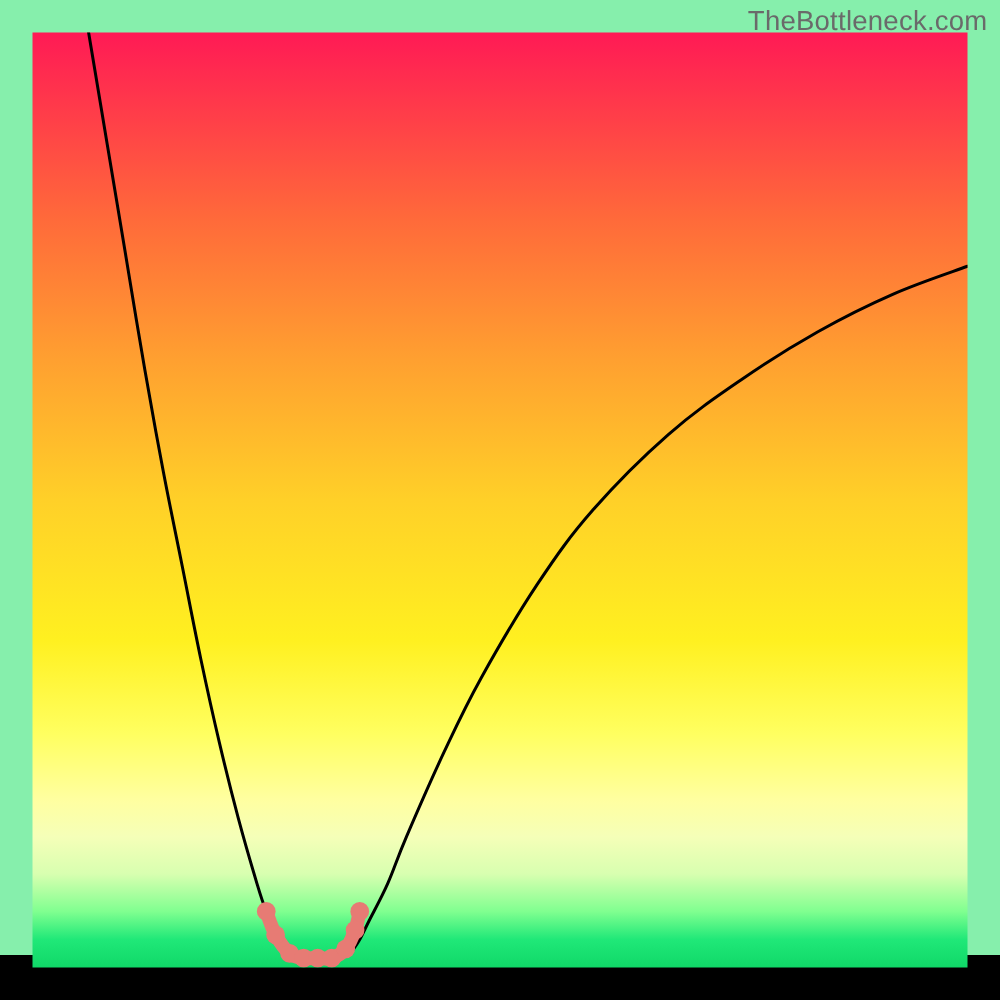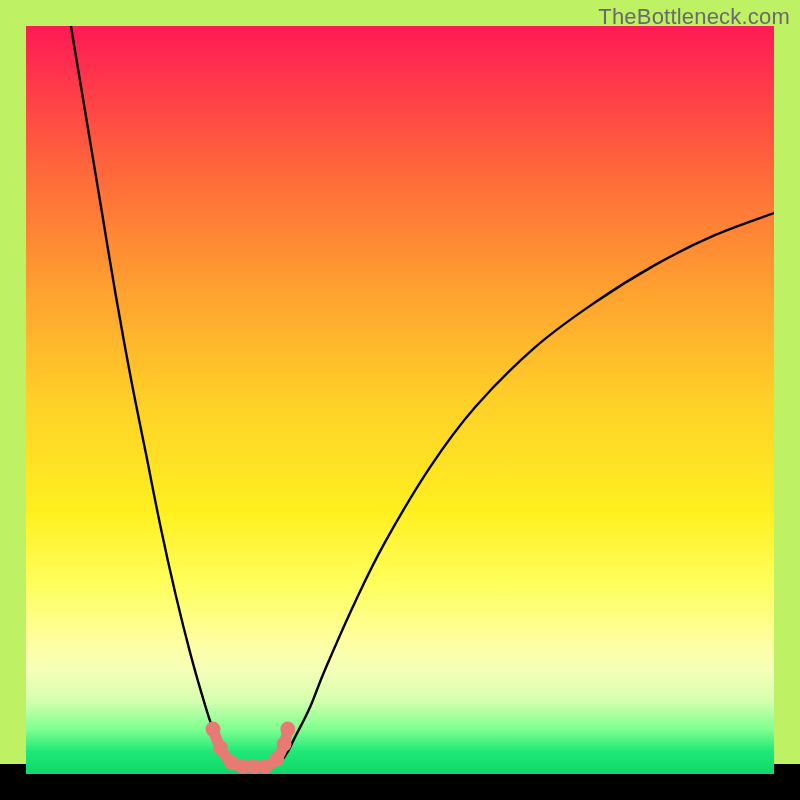--- a/index.html
+++ b/index.html
@@ -10,21 +10,21 @@
     background: #000;
     overflow: hidden;
     font-family: Arial, Helvetica, sans-serif;
   }
   .frame {
     position: absolute;
     left: 0;
     top: 0;
     width: 800px;
     height: 764px;
-    background: #bef264;
+    background: #86efac;
   }
   .plot {
     position: absolute;
     left: 26px;
     top: 26px;
     width: 748px;
     height: 748px;
     
     background: linear-gradient(
       to bottom,

